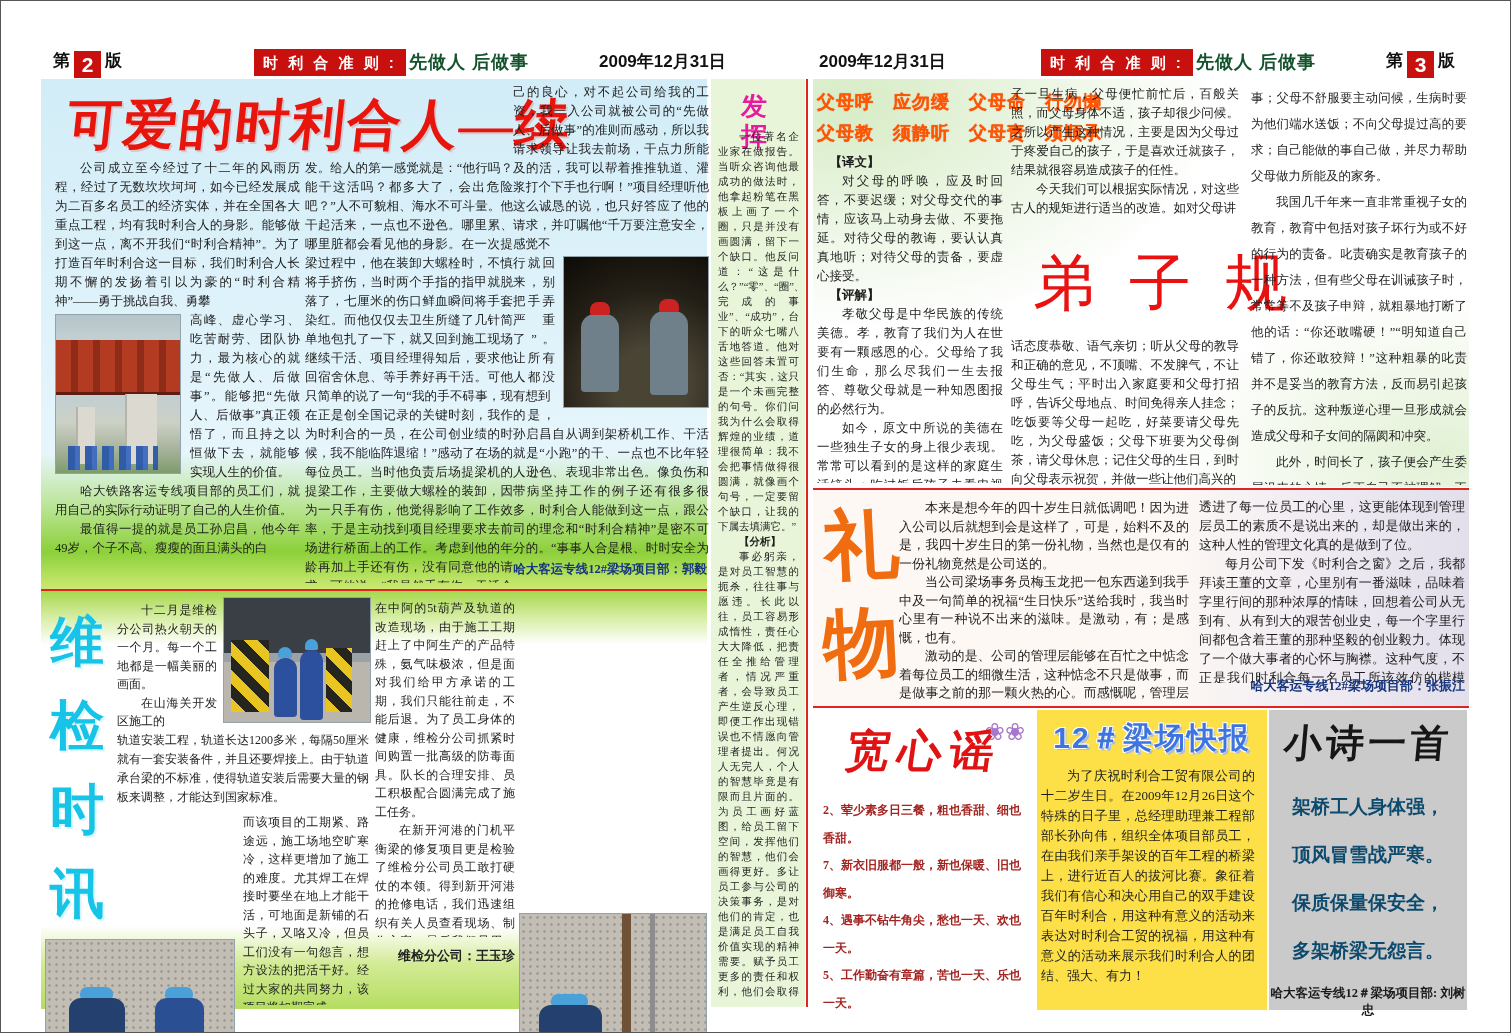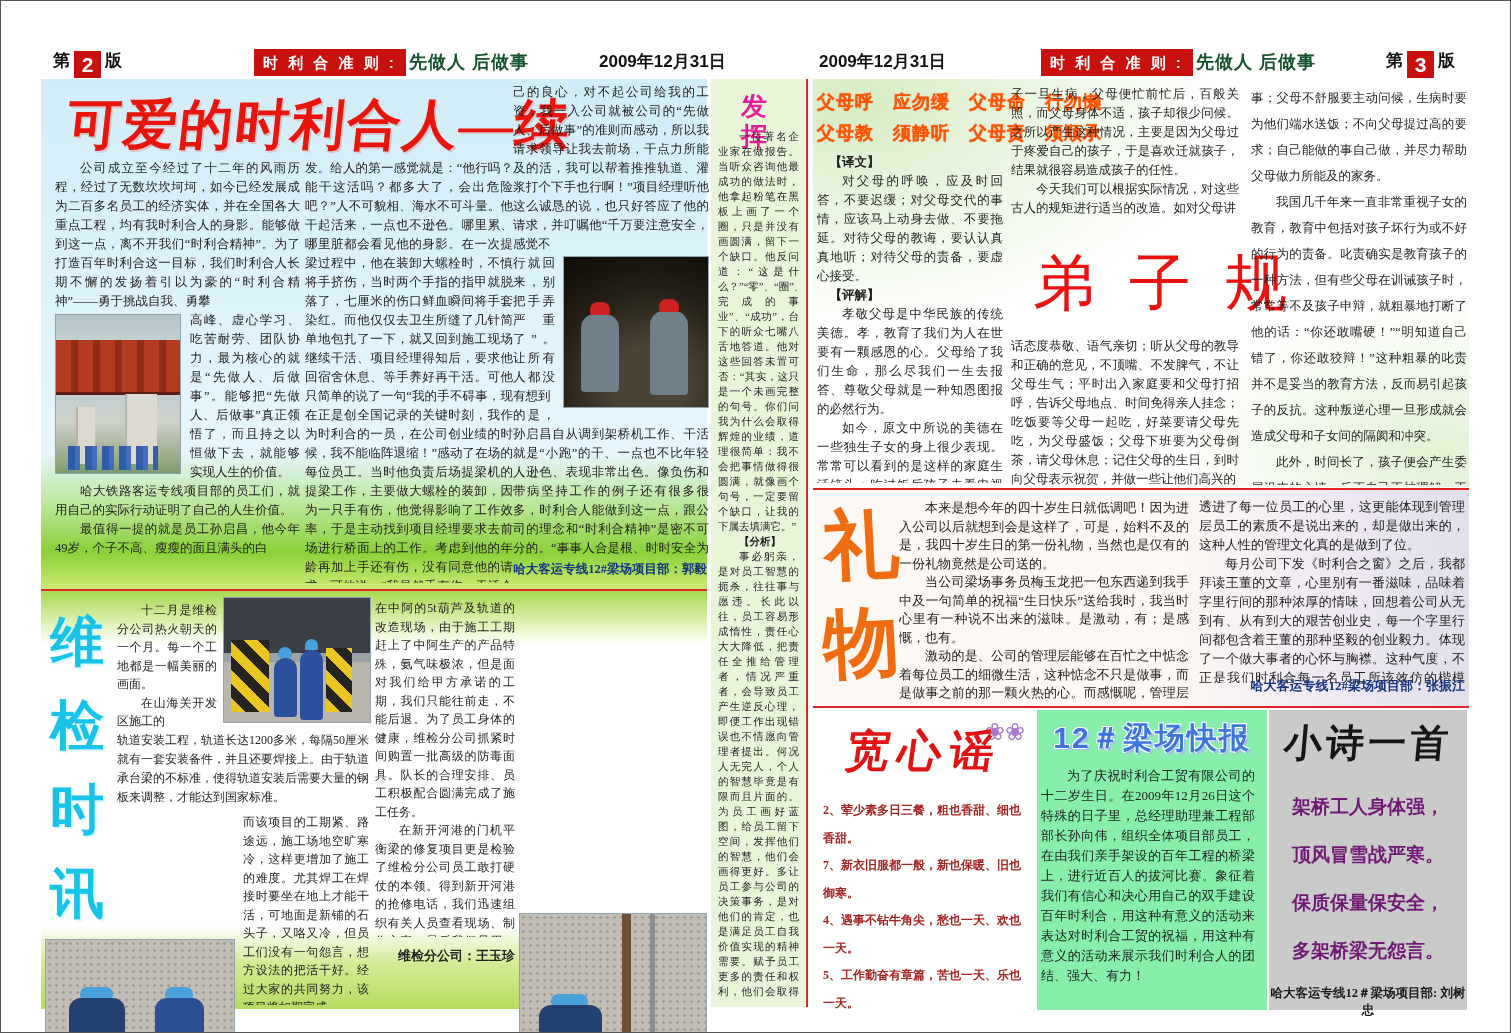--- a/index.html
+++ b/index.html
@@ -232,30 +232,30 @@
     <div style="margin:16px 8px 0 10px;font-size:12px;line-height:27.5px;font-weight:bold;color:#a32421;">
       <div>2、荤少素多日三餐，粗也香甜、细也香甜。</div>
       <div>7、新衣旧服都一般，新也保暖、旧也御寒。</div>
       <div>4、遇事不钻牛角尖，愁也一天、欢也一天。</div>
       <div>5、工作勤奋有章篇，苦也一天、乐也一天。</div>
 
     </div>
 
   </div>
 
-  <div class="abs" style="left:1036px;top:709px;width:230px;height:300px;background:#86efac;">
+  <div class="abs" style="left:1036px;top:709px;width:230px;height:300px;background:#fde047;">
     <div class="kb-title" style="margin-top:10px;">12＃梁场快报</div>
     <div class="jt" style="margin:10px 12px 0 4px;font-size:13px;line-height:20px;height:232px;">
       <p>为了庆祝时利合工贸有限公司的十二岁生日。在2009年12月26日这个特殊的日子里，总经理助理兼工程部部长孙向伟，组织全体项目部员工，在由我们亲手架设的百年工程的桥梁上，进行近百人的拔河比赛。象征着我们有信心和决心用自己的双手建设百年时利合，用这种有意义的活动来表达对时利合工贸的祝福，用这种有意义的活动来展示我们时利合人的团结、强大、有力！</p>
     </div>
   </div>
 
   <div class="abs" style="left:1268px;top:709px;width:198px;height:300px;background:#cacaca;">
     <div class="poem-title" style="margin-top:8px;">小诗一首</div>
-    <div style="margin-top:14px;text-align:center;font-size:19px;font-weight:bold;color:#701a75;line-height:48px;">
+    <div style="margin-top:14px;text-align:center;font-size:19px;font-weight:bold;color:#0c4a6e;line-height:48px;">
       <div>架桥工人身体强，</div>
       <div>顶风冒雪战严寒。</div>
       <div>保质保量保安全，</div>
       <div>多架桥梁无怨言。</div>
     </div>
     <div style="margin-top:10px;text-align:center;font-weight:bold;font-size:12.5px;color:#1a1a1a;">哈大客运专线12＃梁场项目部: 刘树忠</div>
   </div>
 
 </div>
 

